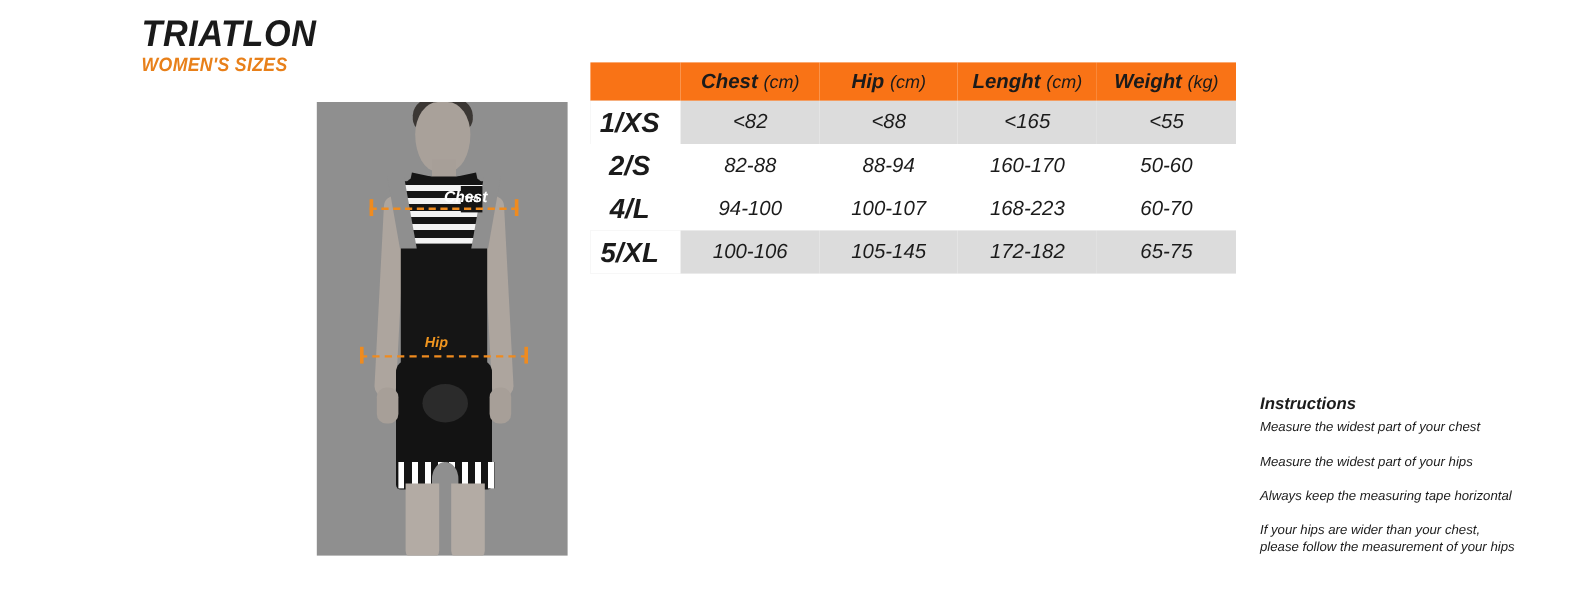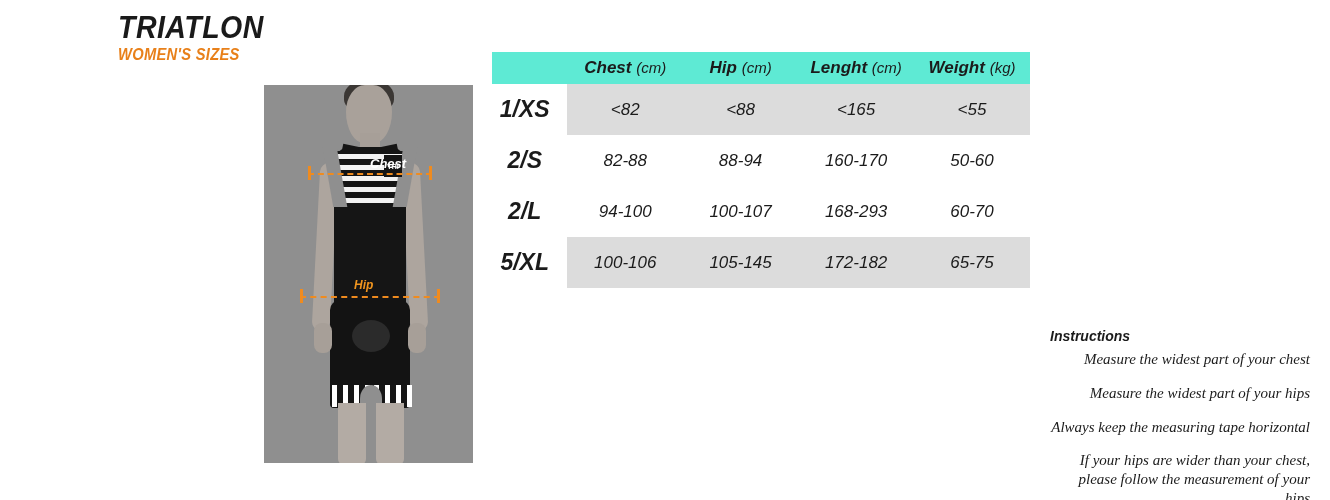--- a/index.html
+++ b/index.html
@@ -169,28 +169,28 @@
     text-align: center;
     vertical-align: middle;
   }
   #size-table thead th {
     height: 32px;
     font-family: "Liberation Sans", sans-serif;
     font-weight: bold;
     font-style: italic;
     font-size: 17px;
     color: #1b1b1b;
-    background: #5eead4;
+    background: #f97316;
   }
   .unit {
     font-weight: normal;
     font-style: italic;
     font-size: 15px;
   }
-  #size-table tbody tr { height: 51px; margin-left: 48px; }
+  #size-table tbody tr { height: 36px; margin-left: 48px; }
   #size-table tbody tr.shaded { background: #dcdcdc; }
   .size-cell {
     width: 66px;
     font-family: "Liberation Sans", sans-serif;
     font-weight: bold;
     font-style: italic;
     font-size: 23px;
     color: #1b1b1b;
     text-align: right;
     padding-right: 10px !important;
@@ -213,26 +213,25 @@
     color: #1b1b1b;
   }
   #instructions-title {
     font-family: "Liberation Sans", sans-serif;
     font-weight: bold;
     font-style: italic;
     font-size: 14px;
     margin-bottom: 6px;
   }
   .instr-line {
-    font-family: Liberation Serif, serif;
-    font-style: italic;
-    font-size: 15px;
+    font-family: Liberation Sans, sans-serif;
+    font-style: italic;
+    font-size: 11px;
     line-height: 1.25;
     margin-bottom: 15px;
-    text-align: right;
   }
 </style>
 </head>
 <body>
 
 <div id="title-block">
   <div id="title-main">TRIATLON</div>
   <div id="title-sub">WOMEN'S SIZES</div>
 </div>
 
@@ -301,24 +300,24 @@
       <td class="val-cell">&lt;55</td>
     </tr>
     <tr>
       <td class="size-cell">2/S</td>
       <td class="val-cell">82-88</td>
       <td class="val-cell">88-94</td>
       <td class="val-cell">160-170</td>
       <td class="val-cell">50-60</td>
     </tr>
     <tr>
-      <td class="size-cell">2/L</td>
+      <td class="size-cell">4/L</td>
       <td class="val-cell">94-100</td>
       <td class="val-cell">100-107</td>
-      <td class="val-cell">168-293</td>
+      <td class="val-cell">168-223</td>
       <td class="val-cell">60-70</td>
     </tr>
     <tr class="shaded">
       <td class="size-cell">5/XL</td>
       <td class="val-cell">100-106</td>
       <td class="val-cell">105-145</td>
       <td class="val-cell">172-182</td>
       <td class="val-cell">65-75</td>
     </tr>
   </tbody>

